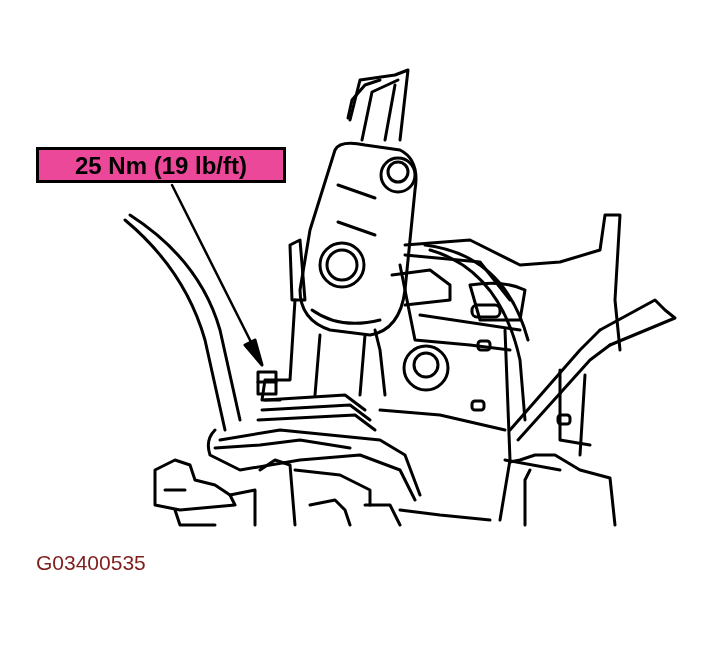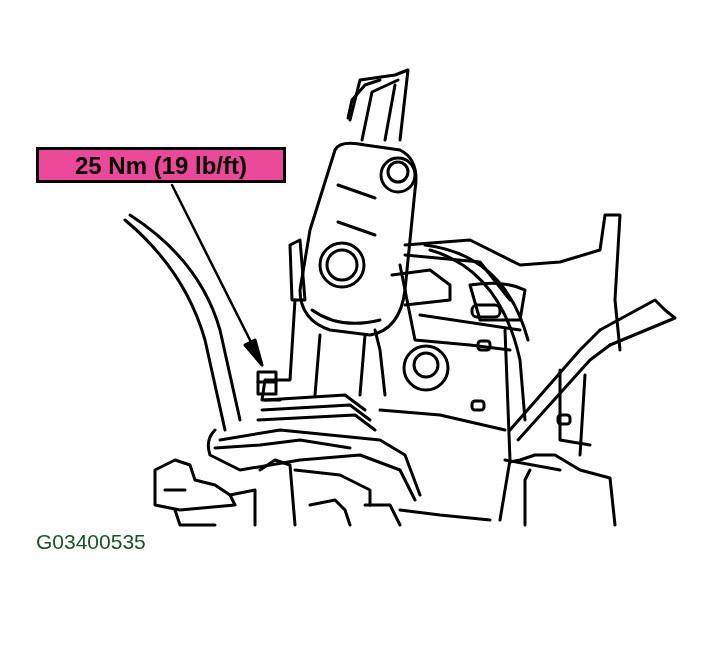--- a/index.html
+++ b/index.html
@@ -6,22 +6,22 @@
   body { width: 715px; height: 648px; position: relative; overflow: hidden; font-family: "Liberation Sans", sans-serif; }
   #drawing { position: absolute; left: 0; top: 0; width: 715px; height: 648px; }
   .callout {
     position: absolute; left: 36px; top: 147px; width: 250px; height: 36px;
     border: 3px solid #000; background: #ec4899; box-sizing: border-box;
     display: flex; align-items: flex-end; justify-content: center;
     font-family: "Liberation Sans", sans-serif; font-weight: bold; font-size: 24px; color: #000;
     letter-spacing: 0px;
   }
   .fig-id {
-    position: absolute; left: 36px; top: 530px;
-    font-family: "Liberation Sans", sans-serif; font-size: 21px; color: #14532d;
+    position: absolute; left: 36px; top: 551px;
+    font-family: "Liberation Sans", sans-serif; font-size: 21px; color: #7f1d1d;
   }
 </style>
 </head>
 <body>
 
 <svg id="drawing" viewBox="0 0 715 648" xmlns="http://www.w3.org/2000/svg" fill="none" stroke="#000" stroke-width="3" stroke-linejoin="round" stroke-linecap="round">
 
   <g>
     <path d="M350 120 L360 80 L395 75 L408 70 L400 140"></path>
     <path d="M362 140 L372 92 L398 80"></path>

